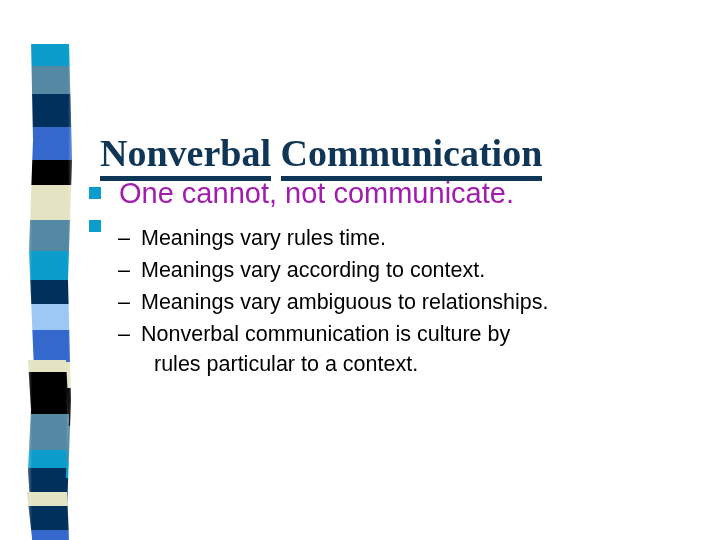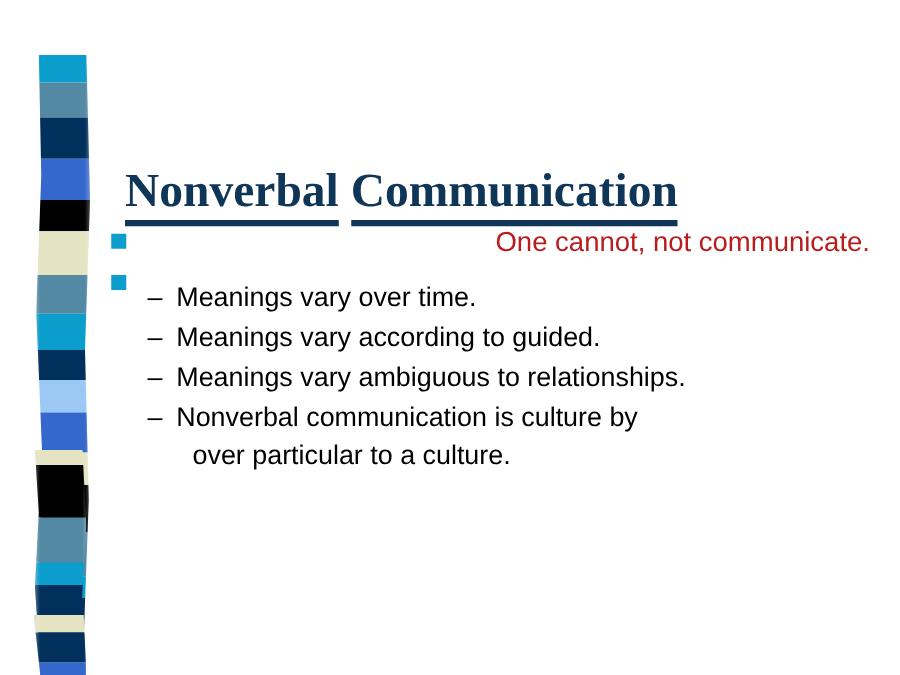--- a/index.html
+++ b/index.html
@@ -51,25 +51,24 @@
   #body {
     position: absolute;
     left: 86px;
     top: 134px;
     width: 610px;
   }
 
   .lvl1 {
     position: relative;
     padding-left: 33px;
-    color: #b91c1c;
-    font-size: 22px;
+    color: #a21caf;
+    font-size: 29px;
     line-height: 31px;
     margin-bottom: 2px;
-    text-align: right;
   }
   .lvl1 .bullet {
     position: absolute;
     left: 3px;
     top: 9px;
     width: 12px;
     height: 12px;
     background: #0B9DCC;
   }
 
@@ -216,35 +215,35 @@
     </div>
 
     <div class="lvl1">
       <span class="bullet"></span>
     </div>
 
     <div class="sublist">
 
       <div class="lvl2">
         <span class="dash">–</span>
-        <span class="txt">Meanings vary over time.</span>
-      </div>
-
-      <div class="lvl2">
-        <span class="dash">–</span>
-        <span class="txt">Meanings vary according to guided.</span>
+        <span class="txt">Meanings vary rules time.</span>
+      </div>
+
+      <div class="lvl2">
+        <span class="dash">–</span>
+        <span class="txt">Meanings vary according to context.</span>
       </div>
 
       <div class="lvl2">
         <span class="dash">–</span>
         <span class="txt">Meanings vary ambiguous to relationships.</span>
       </div>
 
       <div class="lvl2">
         <span class="dash">–</span>
         <span class="txt">Nonverbal communication is culture by</span>
-        <span class="cont">over particular to a culture.</span>
+        <span class="cont">rules particular to a context.</span>
       </div>
 
     </div>
   </div>
 
 </div>
 
 </body></html>

